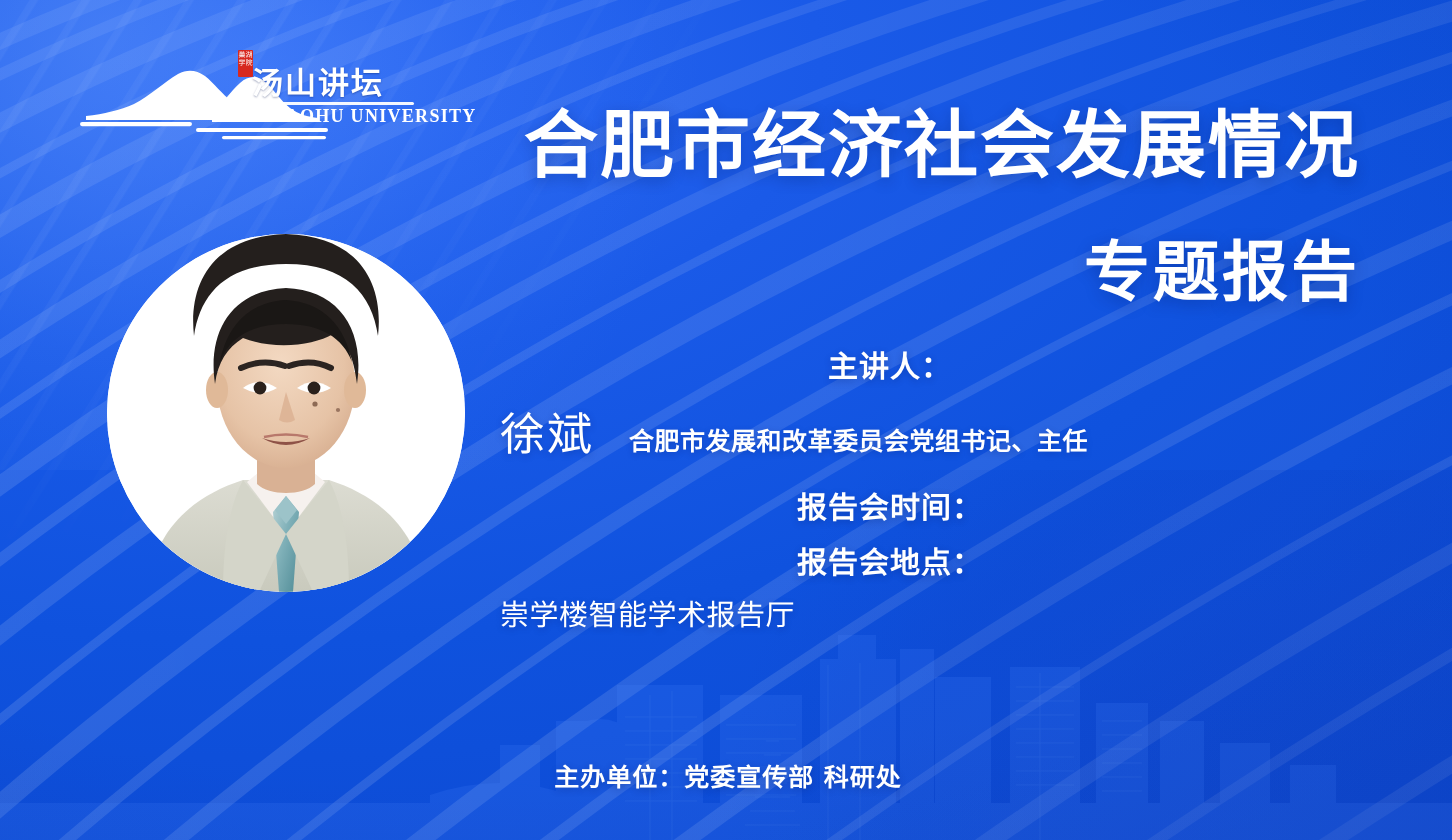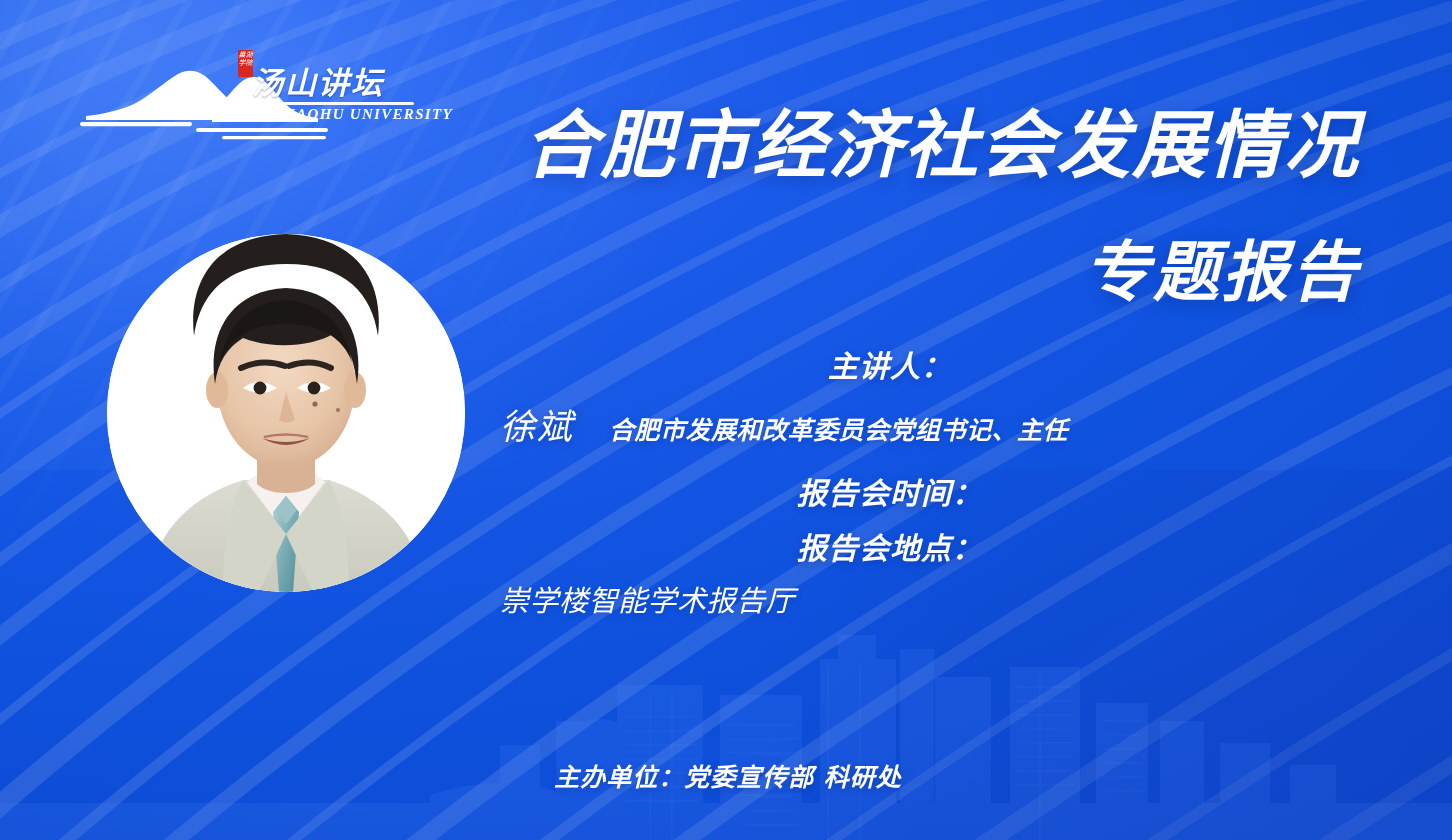--- a/index.html
+++ b/index.html
@@ -6,21 +6,20 @@
   html,body{margin:0;padding:0;}
   body{
     width:1452px;height:840px;overflow:hidden;
     font-family:"Liberation Sans","DejaVu Sans",sans-serif;
     background:#1050dc;
   }
   #poster{
     position:relative;width:1452px;height:840px;overflow:hidden;
     background:
       radial-gradient(120% 110% at 18% 8%, #2f6bf5 0%, #1a5ae8 32%, #0f52de 62%, #0c49d2 100%);
-    font-style: italic;
   }
 
   
   .fan{position:absolute;inset:-30% -30% -30% -30%;pointer-events:none;}
   .fan svg{width:100%;height:100%;display:block;}
 
   .diag-stripes{
     position:absolute;left:-10%;top:-10%;width:75%;height:85%;
     pointer-events:none;opacity:.55;
     background:repeating-linear-gradient(
@@ -57,22 +56,22 @@
   #logo{position:absolute;left:72px;top:52px;width:345px;height:92px;}
   #logo svg{display:block;width:100%;height:100%;}
   .logo-cn{
     position:absolute;left:180px;top:6px;
     font-size:31px;letter-spacing:2px;color:#fff;font-weight:700;
     font-family:"DejaVu Sans","Liberation Sans",sans-serif;
     text-shadow:0 1px 2px rgba(0,20,80,.35);
     white-space:nowrap;
   }
   .logo-en{
-    position:absolute;left:200px;top:54px;
-    font-size:15px;letter-spacing:1.3px;color:#fff;font-weight:700;
+    position:absolute;left:184px;top:54px;
+    font-size:18px;letter-spacing:1.3px;color:#fff;font-weight:700;
     font-family:"Liberation Serif","DejaVu Serif",serif;
     white-space:nowrap;
   }
   .seal{
     position:absolute;left:166px;top:-2px;width:15px;height:27px;
     background:#d7281f;border-radius:1px;
     color:#fff;font-size:7px;line-height:8px;text-align:center;
     font-family:"DejaVu Sans",sans-serif;padding-top:1px;box-sizing:border-box;
     letter-spacing:0;overflow:hidden;
   }
@@ -112,21 +111,21 @@
   
   .info{position:absolute;left:500px;top:348px;width:780px;color:#fff;}
   .lbl{
     font-size:30px;font-weight:900;letter-spacing:1px;line-height:1.25;
     font-family:"DejaVu Sans","Liberation Sans",sans-serif;
     text-shadow:0 2px 7px rgba(0,25,95,.30);
     text-align:center;
   }
   .speaker-row{display:flex;align-items:baseline;margin-top:12px;}
   .speaker-name{
-    font-size:35px;font-weight:500;letter-spacing:2px;
+    font-size:45px;font-weight:500;letter-spacing:2px;
     font-family:"DejaVu Sans","Liberation Sans",sans-serif;
     text-shadow:0 2px 7px rgba(0,25,95,.28);
   }
   .speaker-title{
     margin-left:35px;font-size:25px;font-weight:700;letter-spacing:.5px;
     font-family:"DejaVu Sans","Liberation Sans",sans-serif;
     text-shadow:0 2px 6px rgba(0,25,95,.25);
   }
   .val{
     margin-top:9px;font-size:29px;font-weight:400;letter-spacing:.5px;

